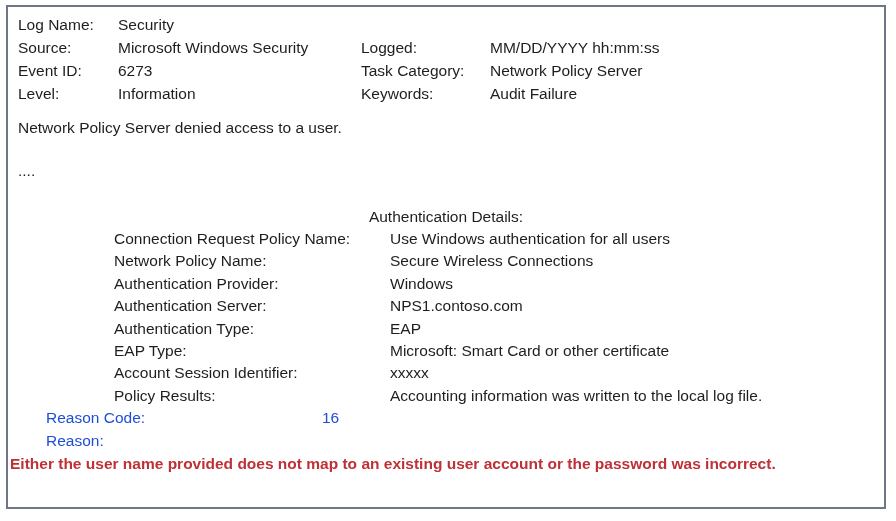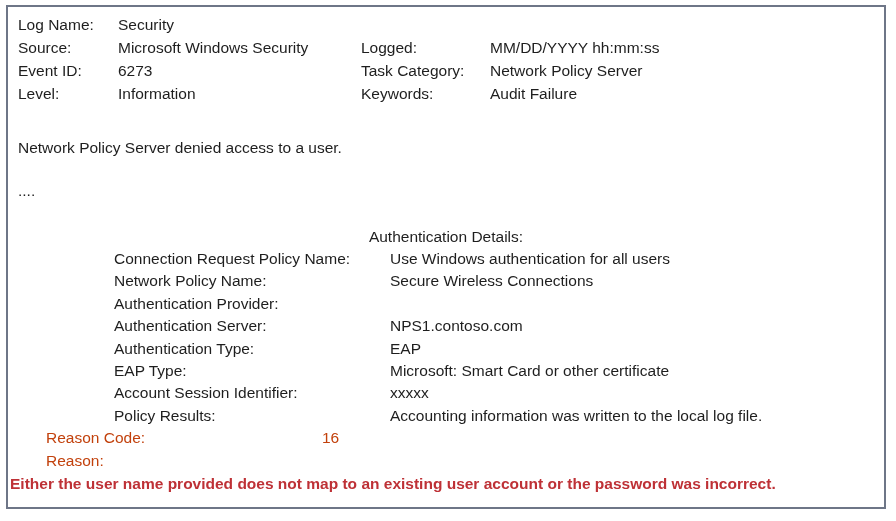--- a/index.html
+++ b/index.html
@@ -23,31 +23,31 @@
     border: 2px solid #6e7687;
     padding: 6px 10px;
     background: #ffffff;
   }
   .hrow {
     display: grid;
     grid-template-columns: 100px 243px 129px 1fr;
     line-height: 23px;
     white-space: nowrap;
   }
-  .desc   { margin-top: 31px; line-height: 23px; white-space: nowrap; }
+  .desc   { margin-top: 11px; line-height: 23px; white-space: nowrap; }
   .dots   { margin-top: 20px; line-height: 23px; }
   .sectitle { margin-top: 23px; line-height: 23px; text-align: center; }
   .drow {
     display: grid;
     grid-template-columns: 276px 1fr;
     margin-left: 96px;
     line-height: 22.4px;
     white-space: nowrap;
   }
-  .drow.red { color: #c2410c; margin-left: 28px; }
+  .drow.red { color: #1d4ed8; margin-left: 28px; }
   .footnote {
     color: #be3136;
     margin-left: -8px;
     line-height: 23px;
     white-space: nowrap;
     font-weight: bold;
   }
   span { display: inline-block; }
 </style>
 </head>
@@ -98,20 +98,21 @@
     <span>Use Windows authentication for all users</span>
   </div>
 
   <div class="drow">
     <span>Network Policy Name:</span>
     <span>Secure Wireless Connections</span>
   </div>
 
   <div class="drow">
     <span>Authentication Provider:</span>
+    <span>Windows</span>
   </div>
 
   <div class="drow">
     <span>Authentication Server:</span>
     <span>NPS1.contoso.com</span>
   </div>
 
   <div class="drow">
     <span>Authentication Type:</span>
     <span>EAP</span>

